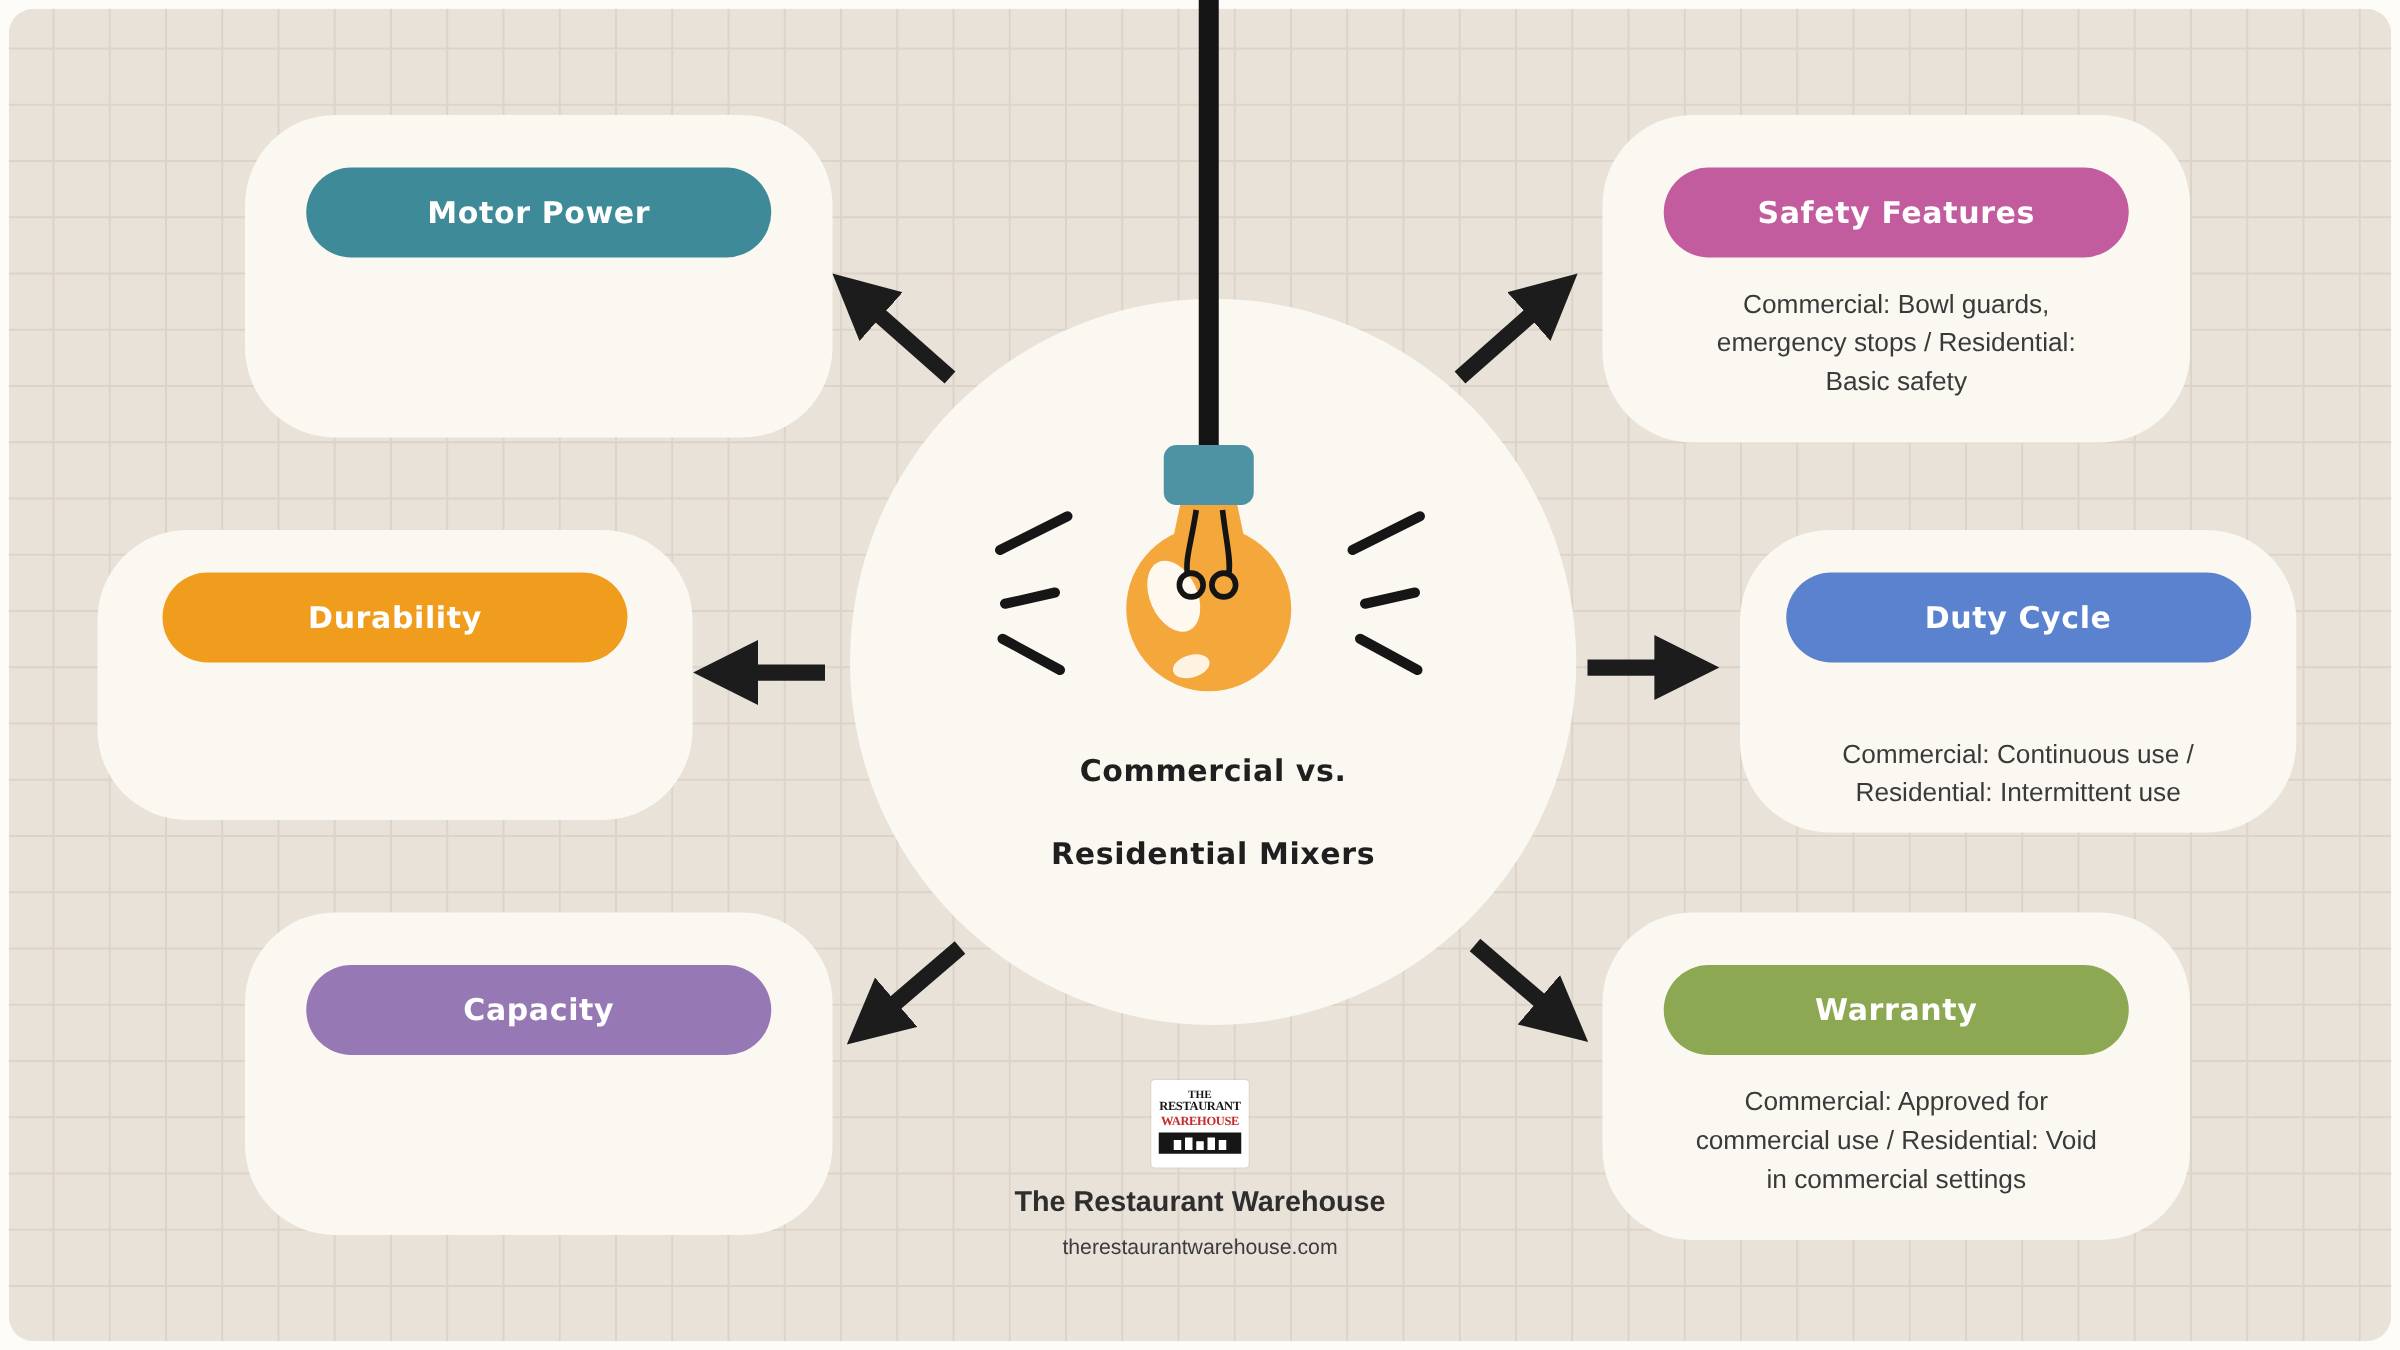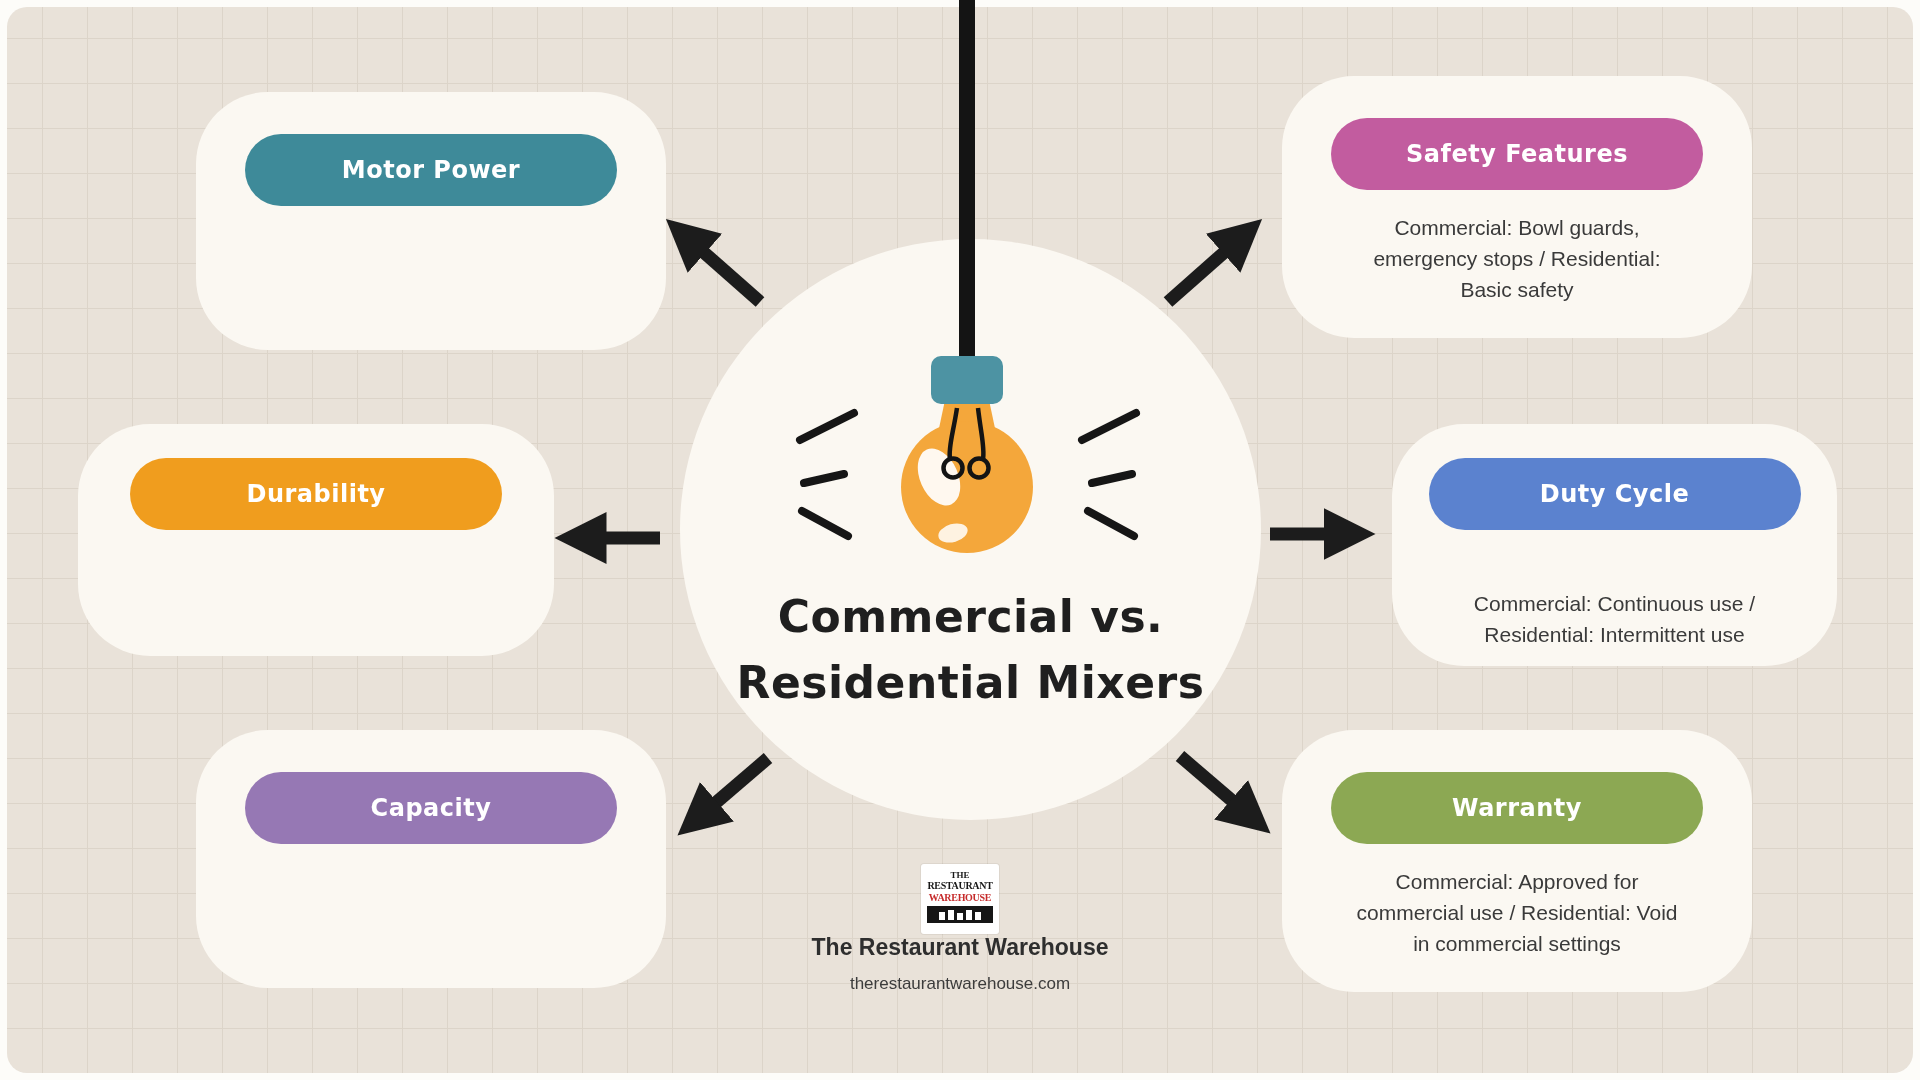--- a/index.html
+++ b/index.html
@@ -16,30 +16,30 @@
     background-position:-10px -14px;
   }
 
   .center-circle {
     position:absolute; left:680px; top:239px; width:581px; height:581px;
     border-radius:50%; background:#fbf8f2; z-index:1;
   }
   .center-title {
     position:absolute; top:345px; left:0; width:100%;
     text-align:center; font-family:"DejaVu Sans", sans-serif;
-    font-weight:700; font-size:44px; line-height:66px;
+    font-weight:700; font-size:24px; line-height:66px;
     color:#1f1f1f; letter-spacing:0.5px;
   }
 
   .card {
     position:absolute; background:#fbf8f2; border-radius:72px; z-index:2;
     display:flex; flex-direction:column; align-items:center;
   }
   .card-0 { left:196px;  top:92px;  width:470px; height:258px; padding-top:42px; }
-  .card-1 { left:1282px; top:76px;  width:470px; height:262px; padding-top:42px; }
+  .card-1 { left:1282px; top:92px;  width:470px; height:262px; padding-top:42px; }
   .card-2 { left:78px;   top:424px; width:476px; height:232px; padding-top:34px; }
   .card-3 { left:1392px; top:424px; width:445px; height:242px; padding-top:34px;gap:36px; }
   .card-4 { left:196px;  top:730px; width:470px; height:258px; padding-top:42px; }
   .card-5 { left:1282px; top:730px; width:470px; height:262px; padding-top:42px; }
 
   .pill {
     width:372px; height:72px; border-radius:40px;
     display:flex; align-items:center; justify-content:center;
     margin-bottom:22px; flex:none;
   }
@@ -69,21 +69,21 @@
   .logo-restaurant { font-size:10px; letter-spacing:-0.3px; }
   .logo-warehouse { font-size:10px; color:#c62a2a; letter-spacing:-0.3px; }
   .logo-bar {
     margin-top:3px; width:66px; height:17px; background:#161616;
     display:flex; align-items:flex-end; justify-content:center; gap:3px; padding-bottom:3px;
   }
   .logo-bar span { display:block; background:#ffffff; width:6px; }
   .logo-bar .f1 { height:8px; } .logo-bar .f2 { height:10px; }
   .logo-bar .f3 { height:7px; } .logo-bar .f4 { height:10px; } .logo-bar .f5 { height:8px; }
 
-  .brand { font-size:23px; font-weight:700; color:#2e2e2e; }
+  .brand { margin-top:14px; font-size:23px; font-weight:700; color:#2e2e2e; }
   .site  { margin-top:13px; font-size:17px; color:#3c3c3c; }
 </style>
 </head>
 <body>
 
 <div class="canvas"></div>
 
 <div class="center-circle">
   <div class="center-title">
     <div>Commercial vs.</div>

